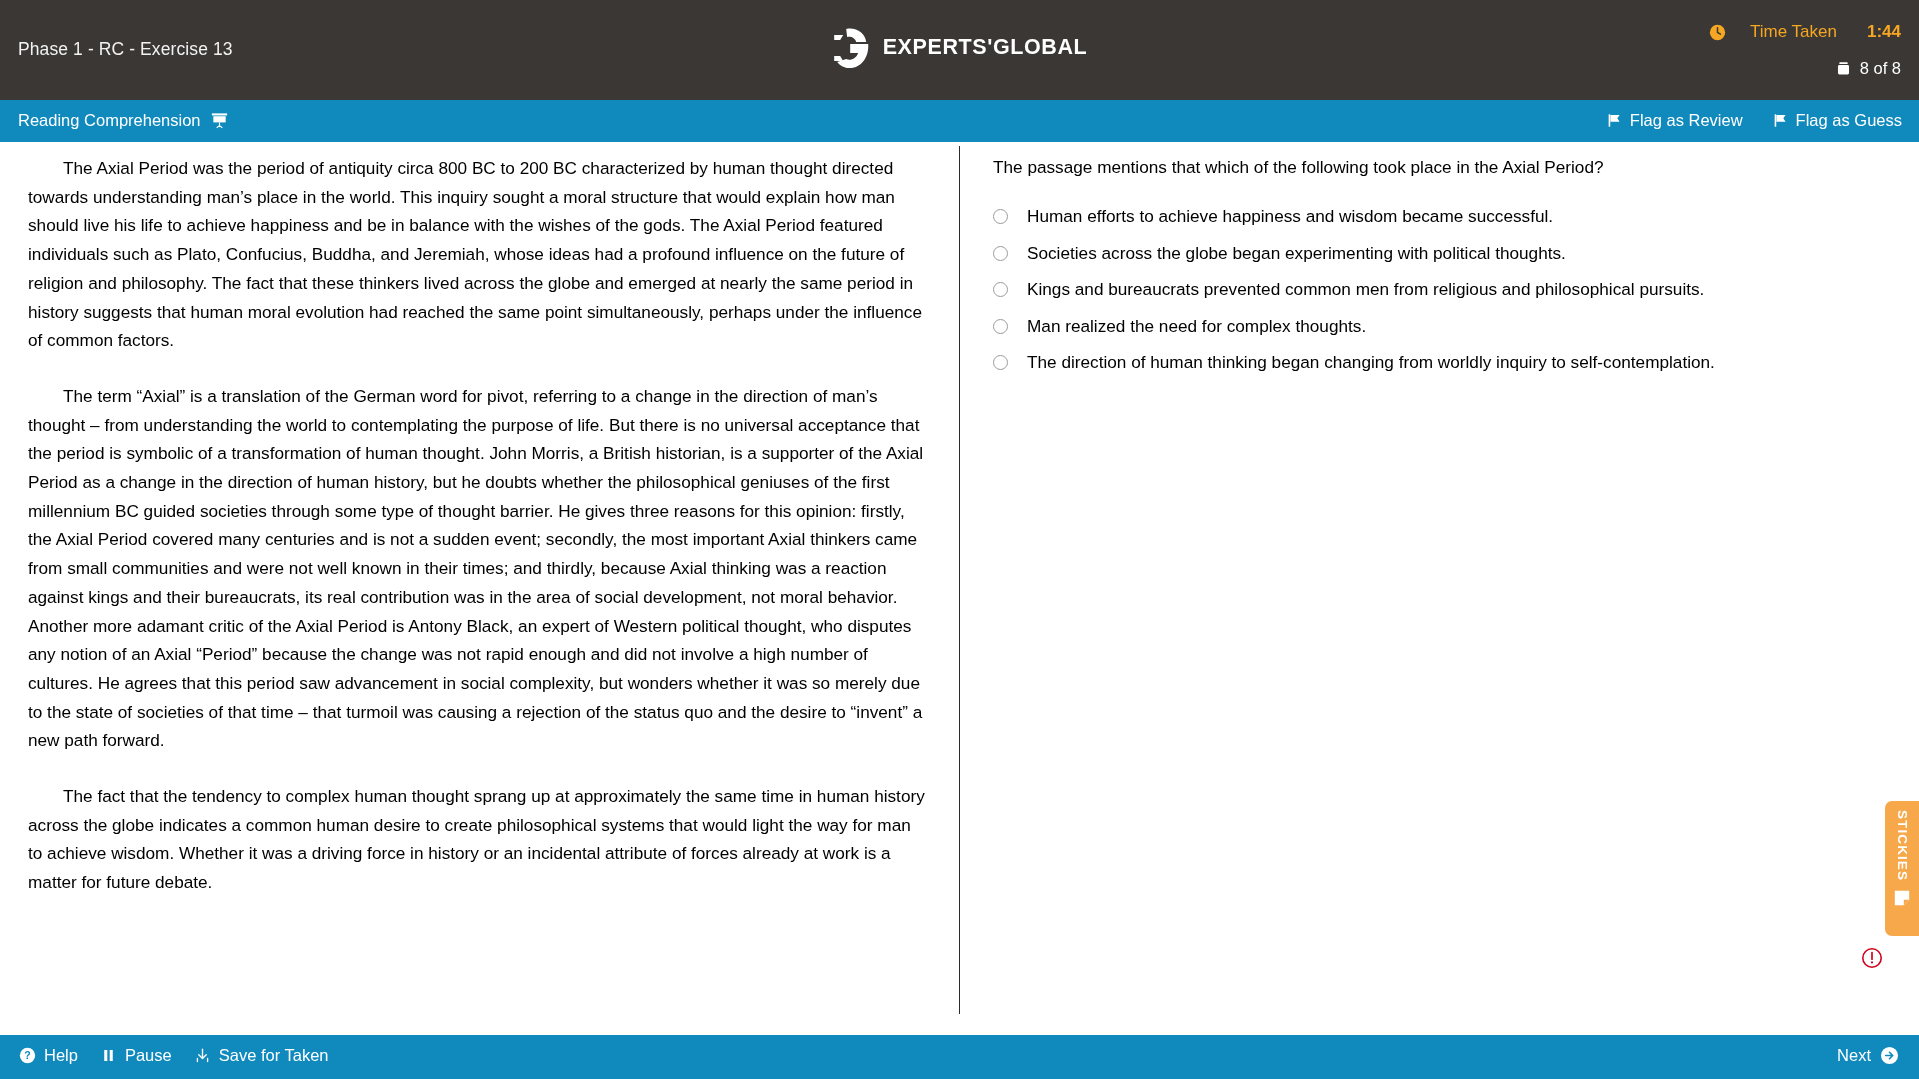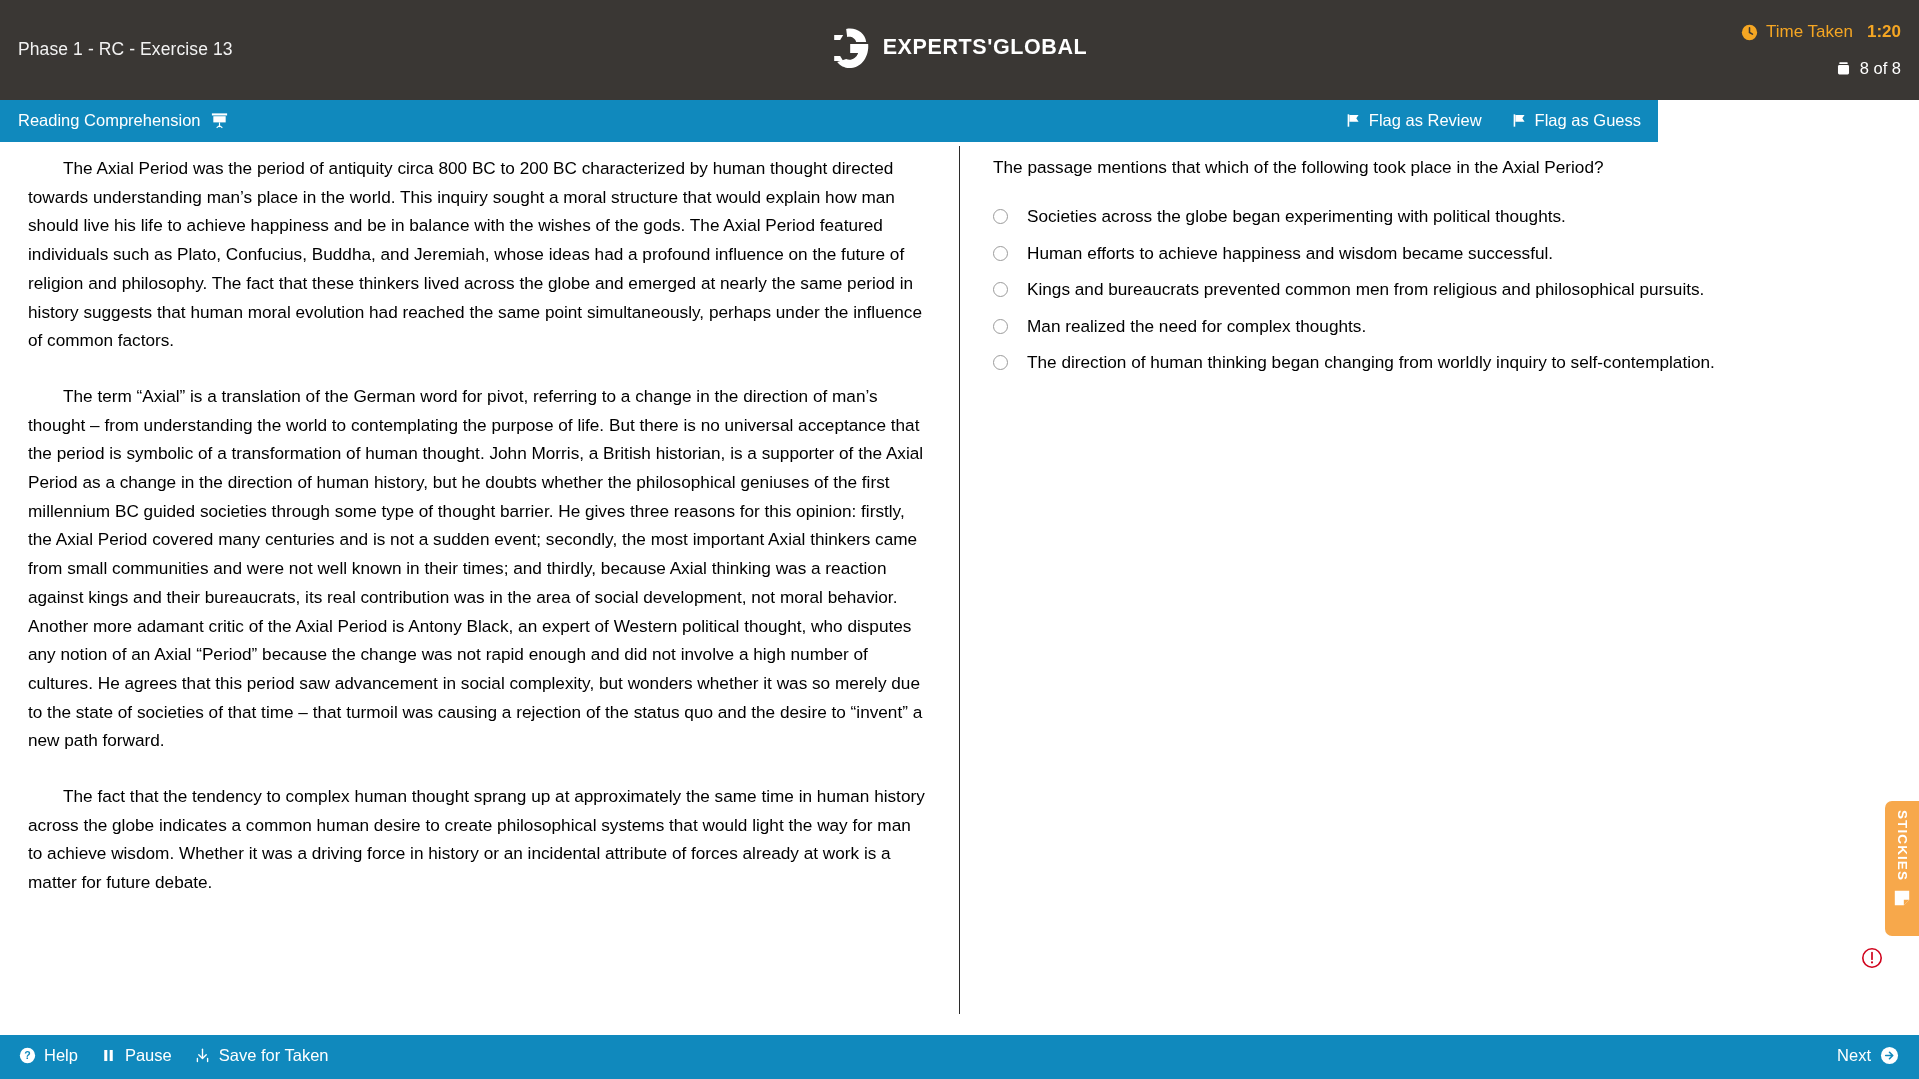--- a/index.html
+++ b/index.html
@@ -28,37 +28,37 @@
   }
   .logo-mark { width: 40px; height: 42px; display:block; }
   .logo-text {
     display: flex; flex-direction: row;
     line-height: 0.99; font-weight: bold; font-size: 21.5px;
     letter-spacing: .6px; color: #ffffff;
   }
 
   .timer-row {
     position: absolute; right: 18px; top: 22px;
-    display: flex; align-items: center; gap: 8px;
+    display: flex; align-items: center; gap: 24px;
     font-size: 17px; color: #f5a623; white-space: nowrap;
   }
   .timer-row .tlabel { color: #f5a623; }
   .timer-row .tval { color: #f5a623; font-weight: bold; margin-left: 6px; }
   .clock-icon { width: 17px; height: 17px; display:block; }
 
   .qcount-row {
     position: absolute; right: 18px; top: 59px;
     display: flex; align-items: center; gap: 8px;
     font-size: 16.5px; color: #ffffff; white-space: nowrap;
   }
   .stack-icon { width: 17px; height: 17px; display:block; }
 
   
   .sectionbar {
-    position: absolute; left: 0; top: 100px; width: 1658px; height: 42px;
+    position: absolute; left: 0; top: 100px; width: 1919px; height: 42px;
     background: #1089bd; color: #ffffff;
   }
   .section-label {
     position: absolute; left: 18px; top: 11px;
     display: flex; align-items: center; gap: 9px;
     font-size: 16.5px; white-space: nowrap;
   }
   .board-icon { width: 19px; height: 19px; display:block; }
 
   .flag-group {
@@ -177,21 +177,21 @@
       <span>GLOBAL</span>
     </div>
   </div>
 
   <div class="timer-row">
     <svg class="clock-icon" viewBox="0 0 20 20">
       <circle cx="10" cy="10" r="9" fill="#f5a623"></circle>
       <path d="M10 4.5 L10 10 L13.5 12" stroke="#3a3734" stroke-width="1.8" fill="none" stroke-linecap="round"></path>
     </svg>
     <span class="tlabel">Time Taken</span>
-    <span class="tval">1:20</span>
+    <span class="tval">1:44</span>
   </div>
 
   <div class="qcount-row">
     <svg class="stack-icon" viewBox="0 0 20 20">
       <rect x="5" y="2.5" width="10" height="2.2" rx="1" fill="#ffffff"></rect>
       <rect x="3.5" y="6" width="13" height="11" rx="1.6" fill="#ffffff"></rect>
     </svg>
     <span>8 of 8</span>
   </div>
 </div>
@@ -234,25 +234,25 @@
     <p>The term “Axial” is a translation of the German word for pivot, referring to a change in the direction of man’s thought – from understanding the world to contemplating the purpose of life. But there is no universal acceptance that the period is symbolic of a transformation of human thought. John Morris, a British historian, is a supporter of the Axial Period as a change in the direction of human history, but he doubts whether the philosophical geniuses of the first millennium BC guided societies through some type of thought barrier. He gives three reasons for this opinion: firstly, the Axial Period covered many centuries and is not a sudden event; secondly, the most important Axial thinkers came from small communities and were not well known in their times; and thirdly, because Axial thinking was a reaction against kings and their bureaucrats, its real contribution was in the area of social development, not moral behavior. Another more adamant critic of the Axial Period is Antony Black, an expert of Western political thought, who disputes any notion of an Axial “Period” because the change was not rapid enough and did not involve a high number of cultures. He agrees that this period saw advancement in social complexity, but wonders whether it was so merely due to the state of societies of that time – that turmoil was causing a rejection of the status quo and the desire to “invent” a new path forward.</p>
     <p>The fact that the tendency to complex human thought sprang up at approximately the same time in human history across the globe indicates a common human desire to create philosophical systems that would light the way for man to achieve wisdom. Whether it was a driving force in history or an incidental attribute of forces already at work is a matter for future debate.</p>
   </div>
 
   <div class="question-pane">
     <div class="question-stem">The passage mentions that which of the following took place in the Axial Period?</div>
 
     <ul class="options">
       <li class="option-row">
         <span class="radio"></span>
+        <span class="option-text">Human efforts to achieve happiness and wisdom became successful.</span>
+      </li>
+      <li class="option-row">
+        <span class="radio"></span>
         <span class="option-text">Societies across the globe began experimenting with political thoughts.</span>
-      </li>
-      <li class="option-row">
-        <span class="radio"></span>
-        <span class="option-text">Human efforts to achieve happiness and wisdom became successful.</span>
       </li>
       <li class="option-row">
         <span class="radio"></span>
         <span class="option-text">Kings and bureaucrats prevented common men from religious and philosophical pursuits.</span>
       </li>
       <li class="option-row">
         <span class="radio"></span>
         <span class="option-text">Man realized the need for complex thoughts.</span>
       </li>
       <li class="option-row">

